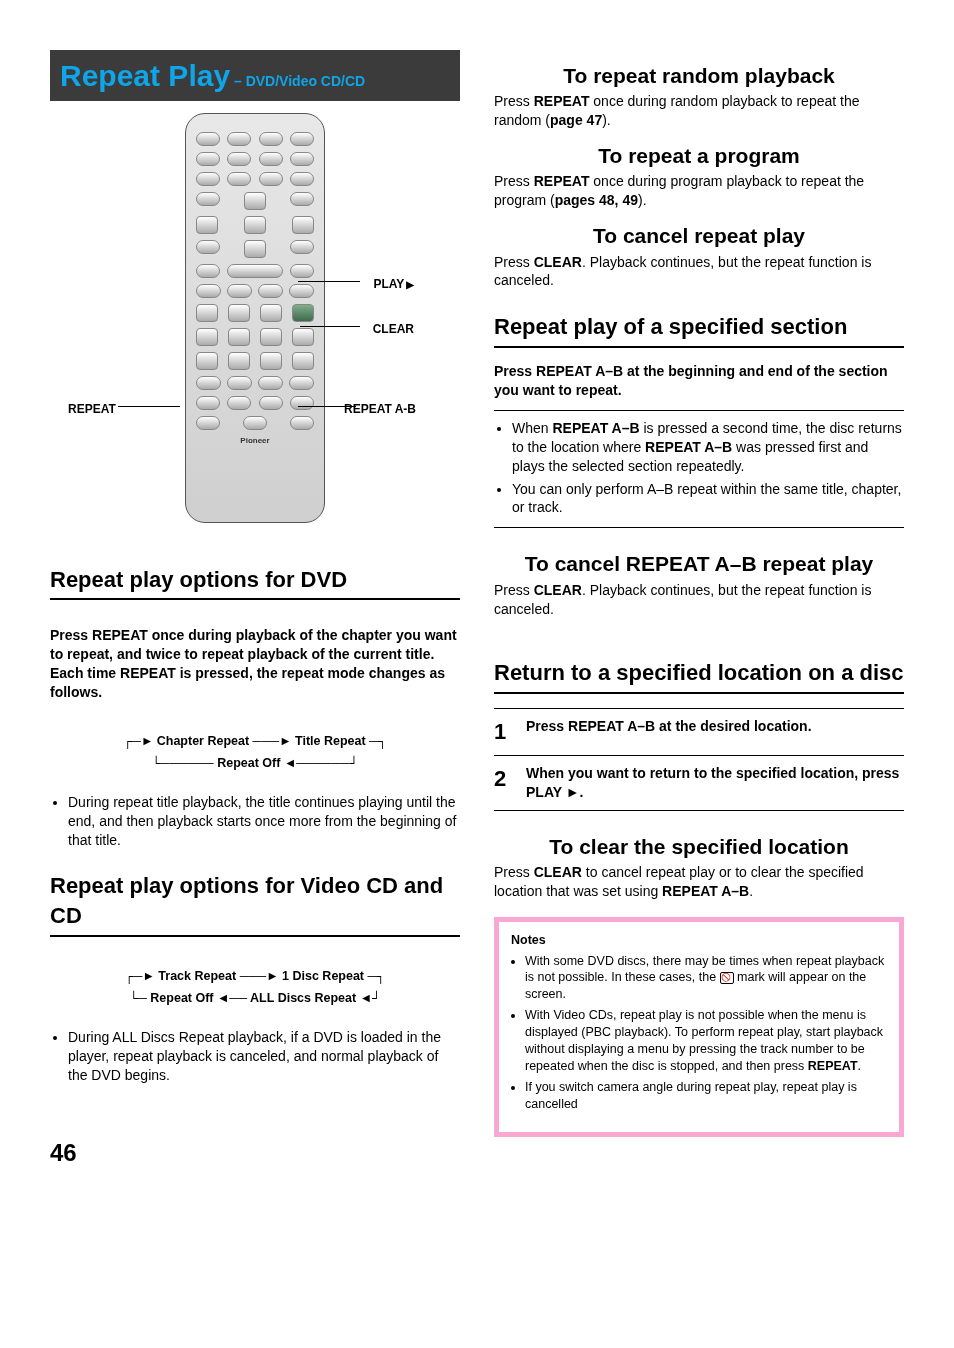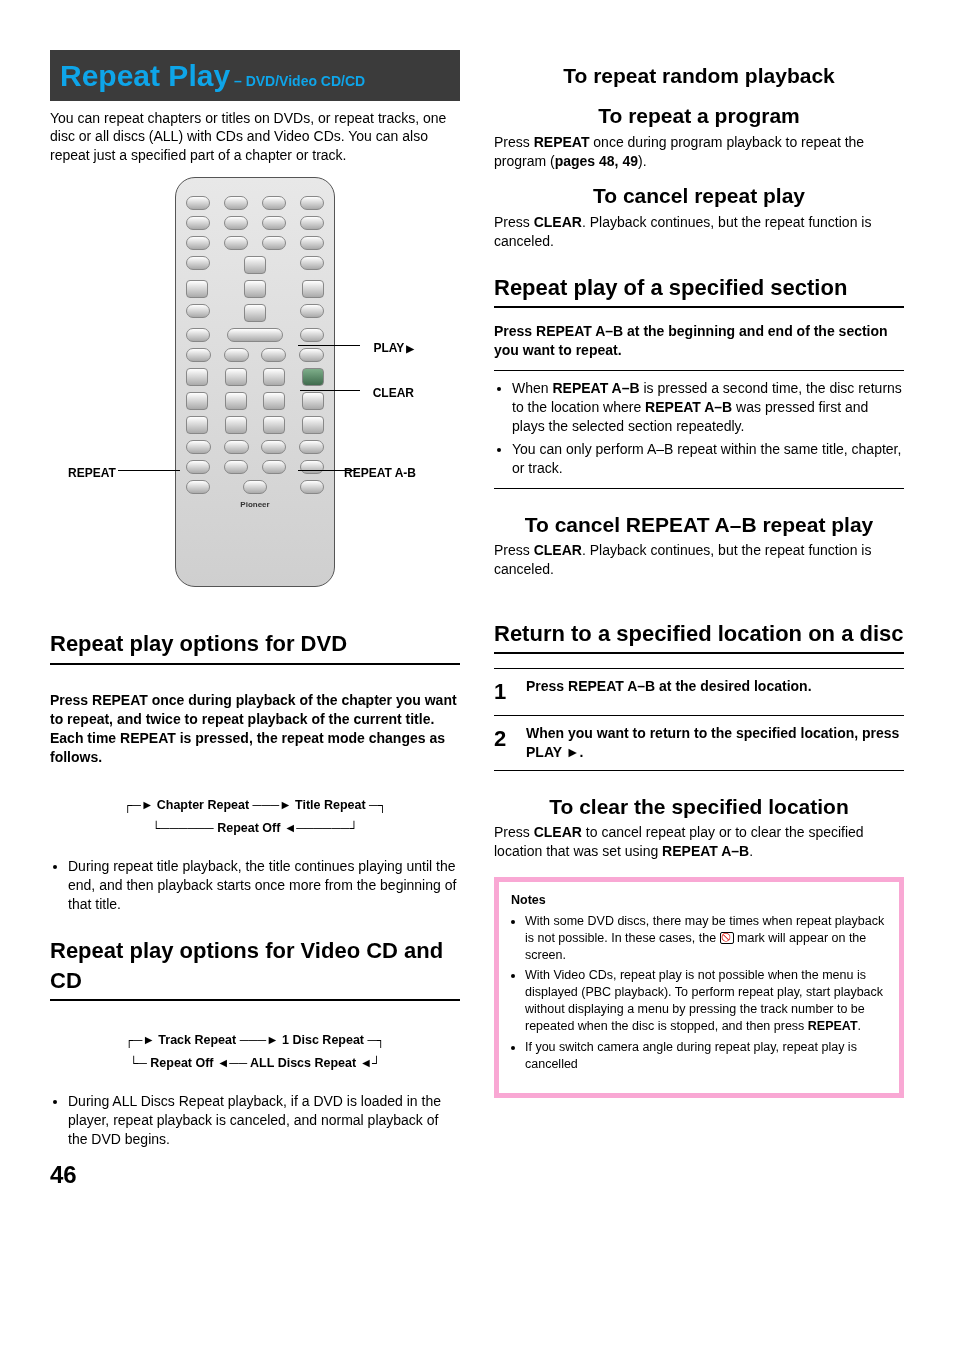--- a/index.html
+++ b/index.html
@@ -47,21 +47,21 @@
   }
   .notes-box .nh { font-weight:bold; margin-bottom:4px;}
   .notes-box ul { padding-left:14px; }
   .notes-box li { margin-bottom:4px; }
   .page-num { font-size:24px; font-weight:bold; }
 
   
   .remote-wrap { position:relative; height:430px; margin: 12px 0 8px 0;}
   .remote {
     position:absolute; left:50%; transform:translateX(-50%);
-    width:160px; height:410px;
+    width:140px; height:410px;
     border:1px solid #555; border-radius:20px;
     background:linear-gradient(#e8e8e8,#cfcfcf);
     padding:18px 10px 10px 10px;
   }
   .btn-row { display:flex; justify-content:space-between; margin-bottom:6px;}
   .rbtn {
     width:24px; height:14px; border-radius:7px;
     background:linear-gradient(#fff,#aaa);
     border:1px solid #888;
   }
@@ -95,21 +95,20 @@
 <body>
 
 <div class="columns">
 
   <div class="col">
 
     <div class="title-bar">
       <span class="big">Repeat Play</span><span class="sub"> – DVD/Video CD/CD</span>
     </div>
 
-    <p>You can repeat chapters or titles on DVDs, or repeat tracks, one disc or all discs (ALL) with CDs and Video CDs. You can also repeat just a specified part of a chapter or track.</p>
 
     <div class="remote-wrap">
       <div class="remote">
         <div class="btn-row">
             <div class="rbtn"></div>
             <div class="rbtn"></div>
             <div class="rbtn"></div>
             <div class="rbtn"></div>
           </div>
         <div class="btn-row">
@@ -219,20 +218,23 @@
     </div>
 
     <ul>
         <li>During ALL Discs Repeat playback, if a DVD is loaded in the player, repeat playback is canceled, and normal playback of the DVD begins.</li>
       </ul>
   </div>
 
   <div class="col">
 
     <div class="sub-bold">To repeat random playback</div>
+    <p>
+      <span>Press </span><span class="bold">REPEAT</span><span> once during random playback to repeat the random (</span><span class="bold">page 47</span><span>).</span>
+    </p>
 
     <div class="sub-bold">To repeat a program</div>
     <p>
       <span>Press </span><span class="bold">REPEAT</span><span> once during program playback to repeat the program (</span><span class="bold">pages 48, 49</span><span>).</span>
     </p>
 
     <div class="sub-bold">To cancel repeat play</div>
     <p>
       <span>Press </span><span class="bold">CLEAR</span><span>. Playback continues, but the repeat function is canceled.</span>
     </p>

